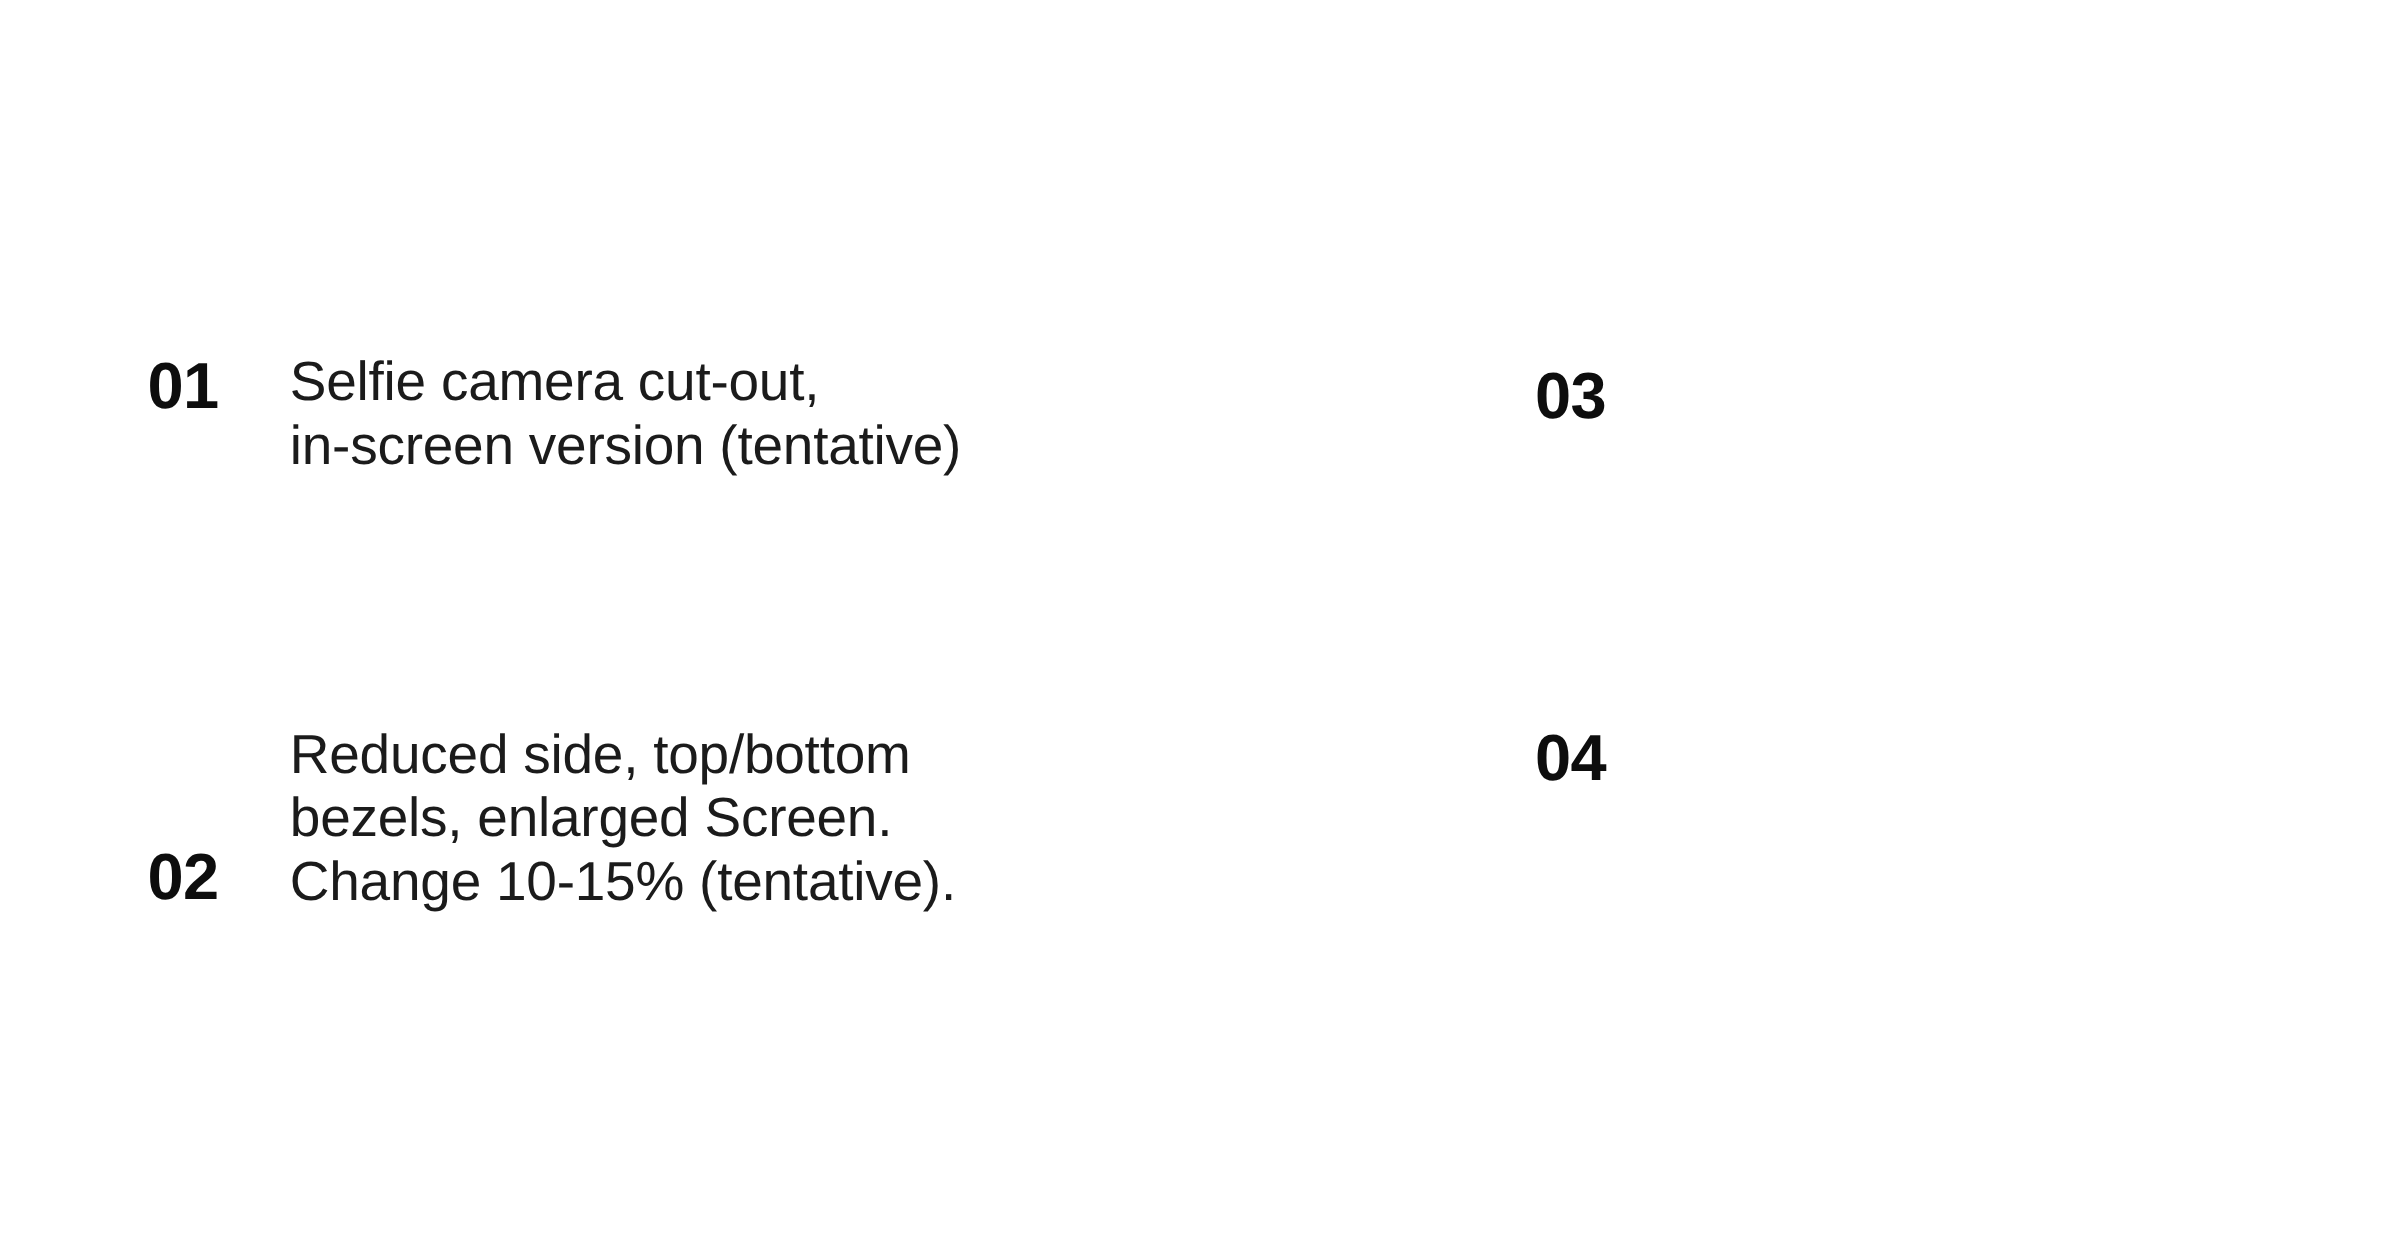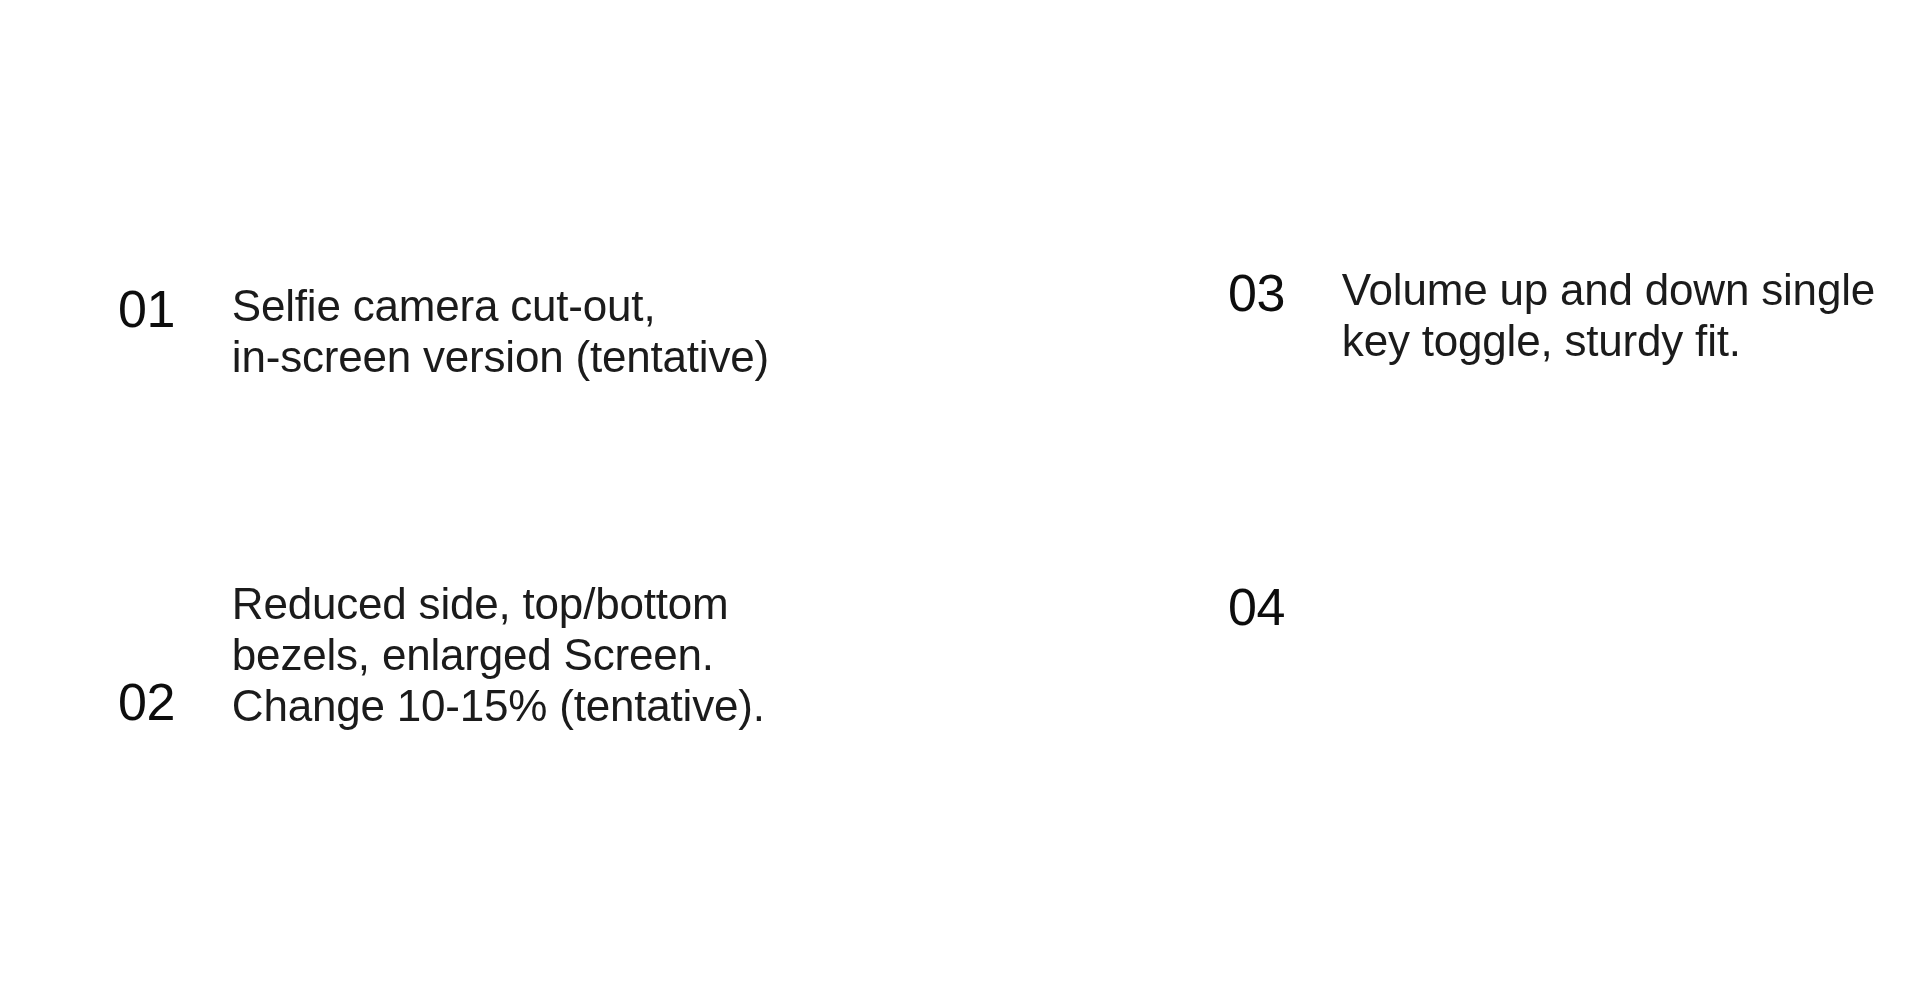--- a/index.html
+++ b/index.html
@@ -60,21 +60,21 @@
   }
 
   
   .item {
     position: absolute;
     display: flex;
     align-items: flex-start;
   }
   .item-number {
     font-size: 52px;
-    font-weight: normal;
+    font-weight: bold;
     color: #0d0d0d;
     line-height: 58px;
     letter-spacing: -0.5px;
     white-space: nowrap;
     flex: 0 0 auto;
   }
   .item-text {
     font-size: 44px;
     font-weight: 400;
     color: #1b1b1b;
@@ -83,21 +83,21 @@
     white-space: pre-line;
     flex: 0 0 auto;
   }
 
   #item-01 { left: 118px; top: 280px; }
   #item-01 .item-number { margin-right: 57px; }
 
   #item-02 { left: 118px; top: 578px; align-items: flex-end; }
   #item-02 .item-number { margin-right: 57px; }
 
-  #item-03 { left: 1228px; top: 264px; }
+  #item-03 { left: 1228px; top: 288px; }
   #item-03 .item-number { margin-right: 57px; }
 
   #item-04 { left: 1228px; top: 578px; align-items: flex-end; }
   #item-04 .item-number { margin-right: 57px; }
 </style>
 </head>
 <body>
 
 <div id="stage">
 
@@ -110,21 +110,19 @@
 
   <div class="item" id="item-02">
     <div class="item-number">02</div>
     <div class="item-text">Reduced side, top/bottom
 bezels, enlarged Screen.
 Change 10-15% (tentative).</div>
   </div>
 
   <div class="item" id="item-03">
     <div class="item-number">03</div>
-    <div class="item-text">Volume up and down single
-key toggle, sturdy fit.</div>
   </div>
 
   <div class="item" id="item-04">
     <div class="item-number">04</div>
   </div>
 
 </div>
 
 </body></html>

